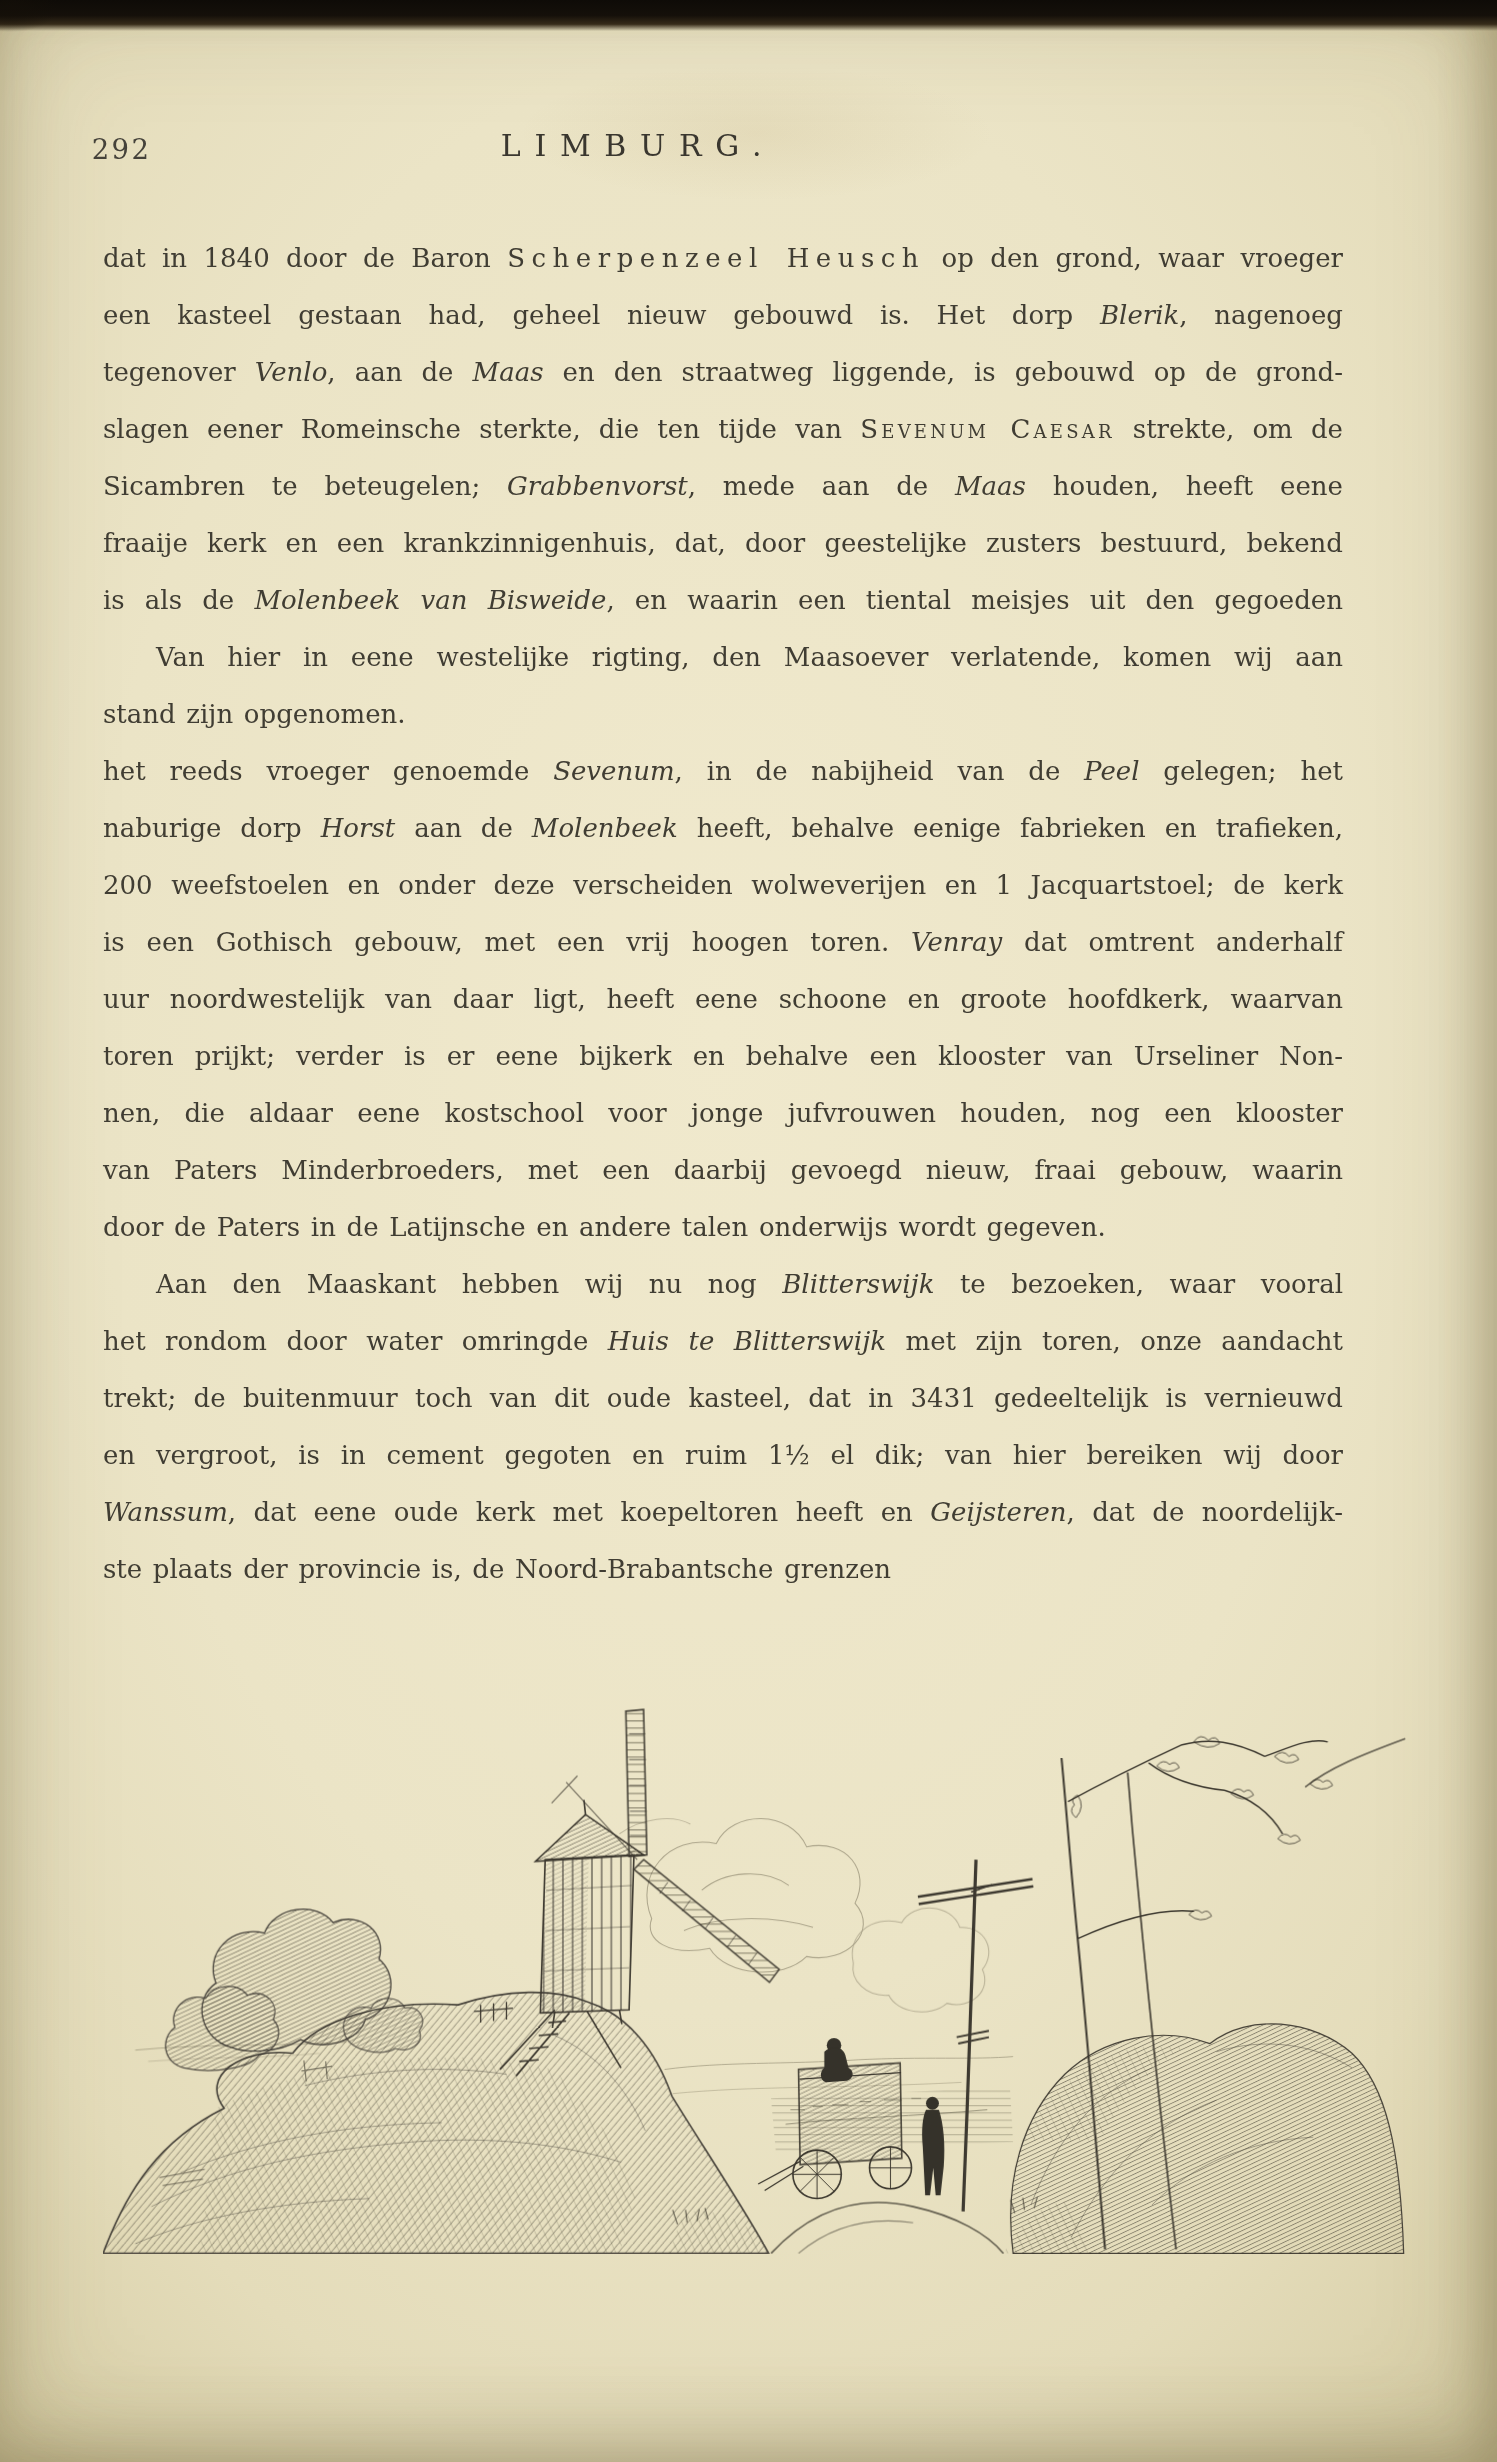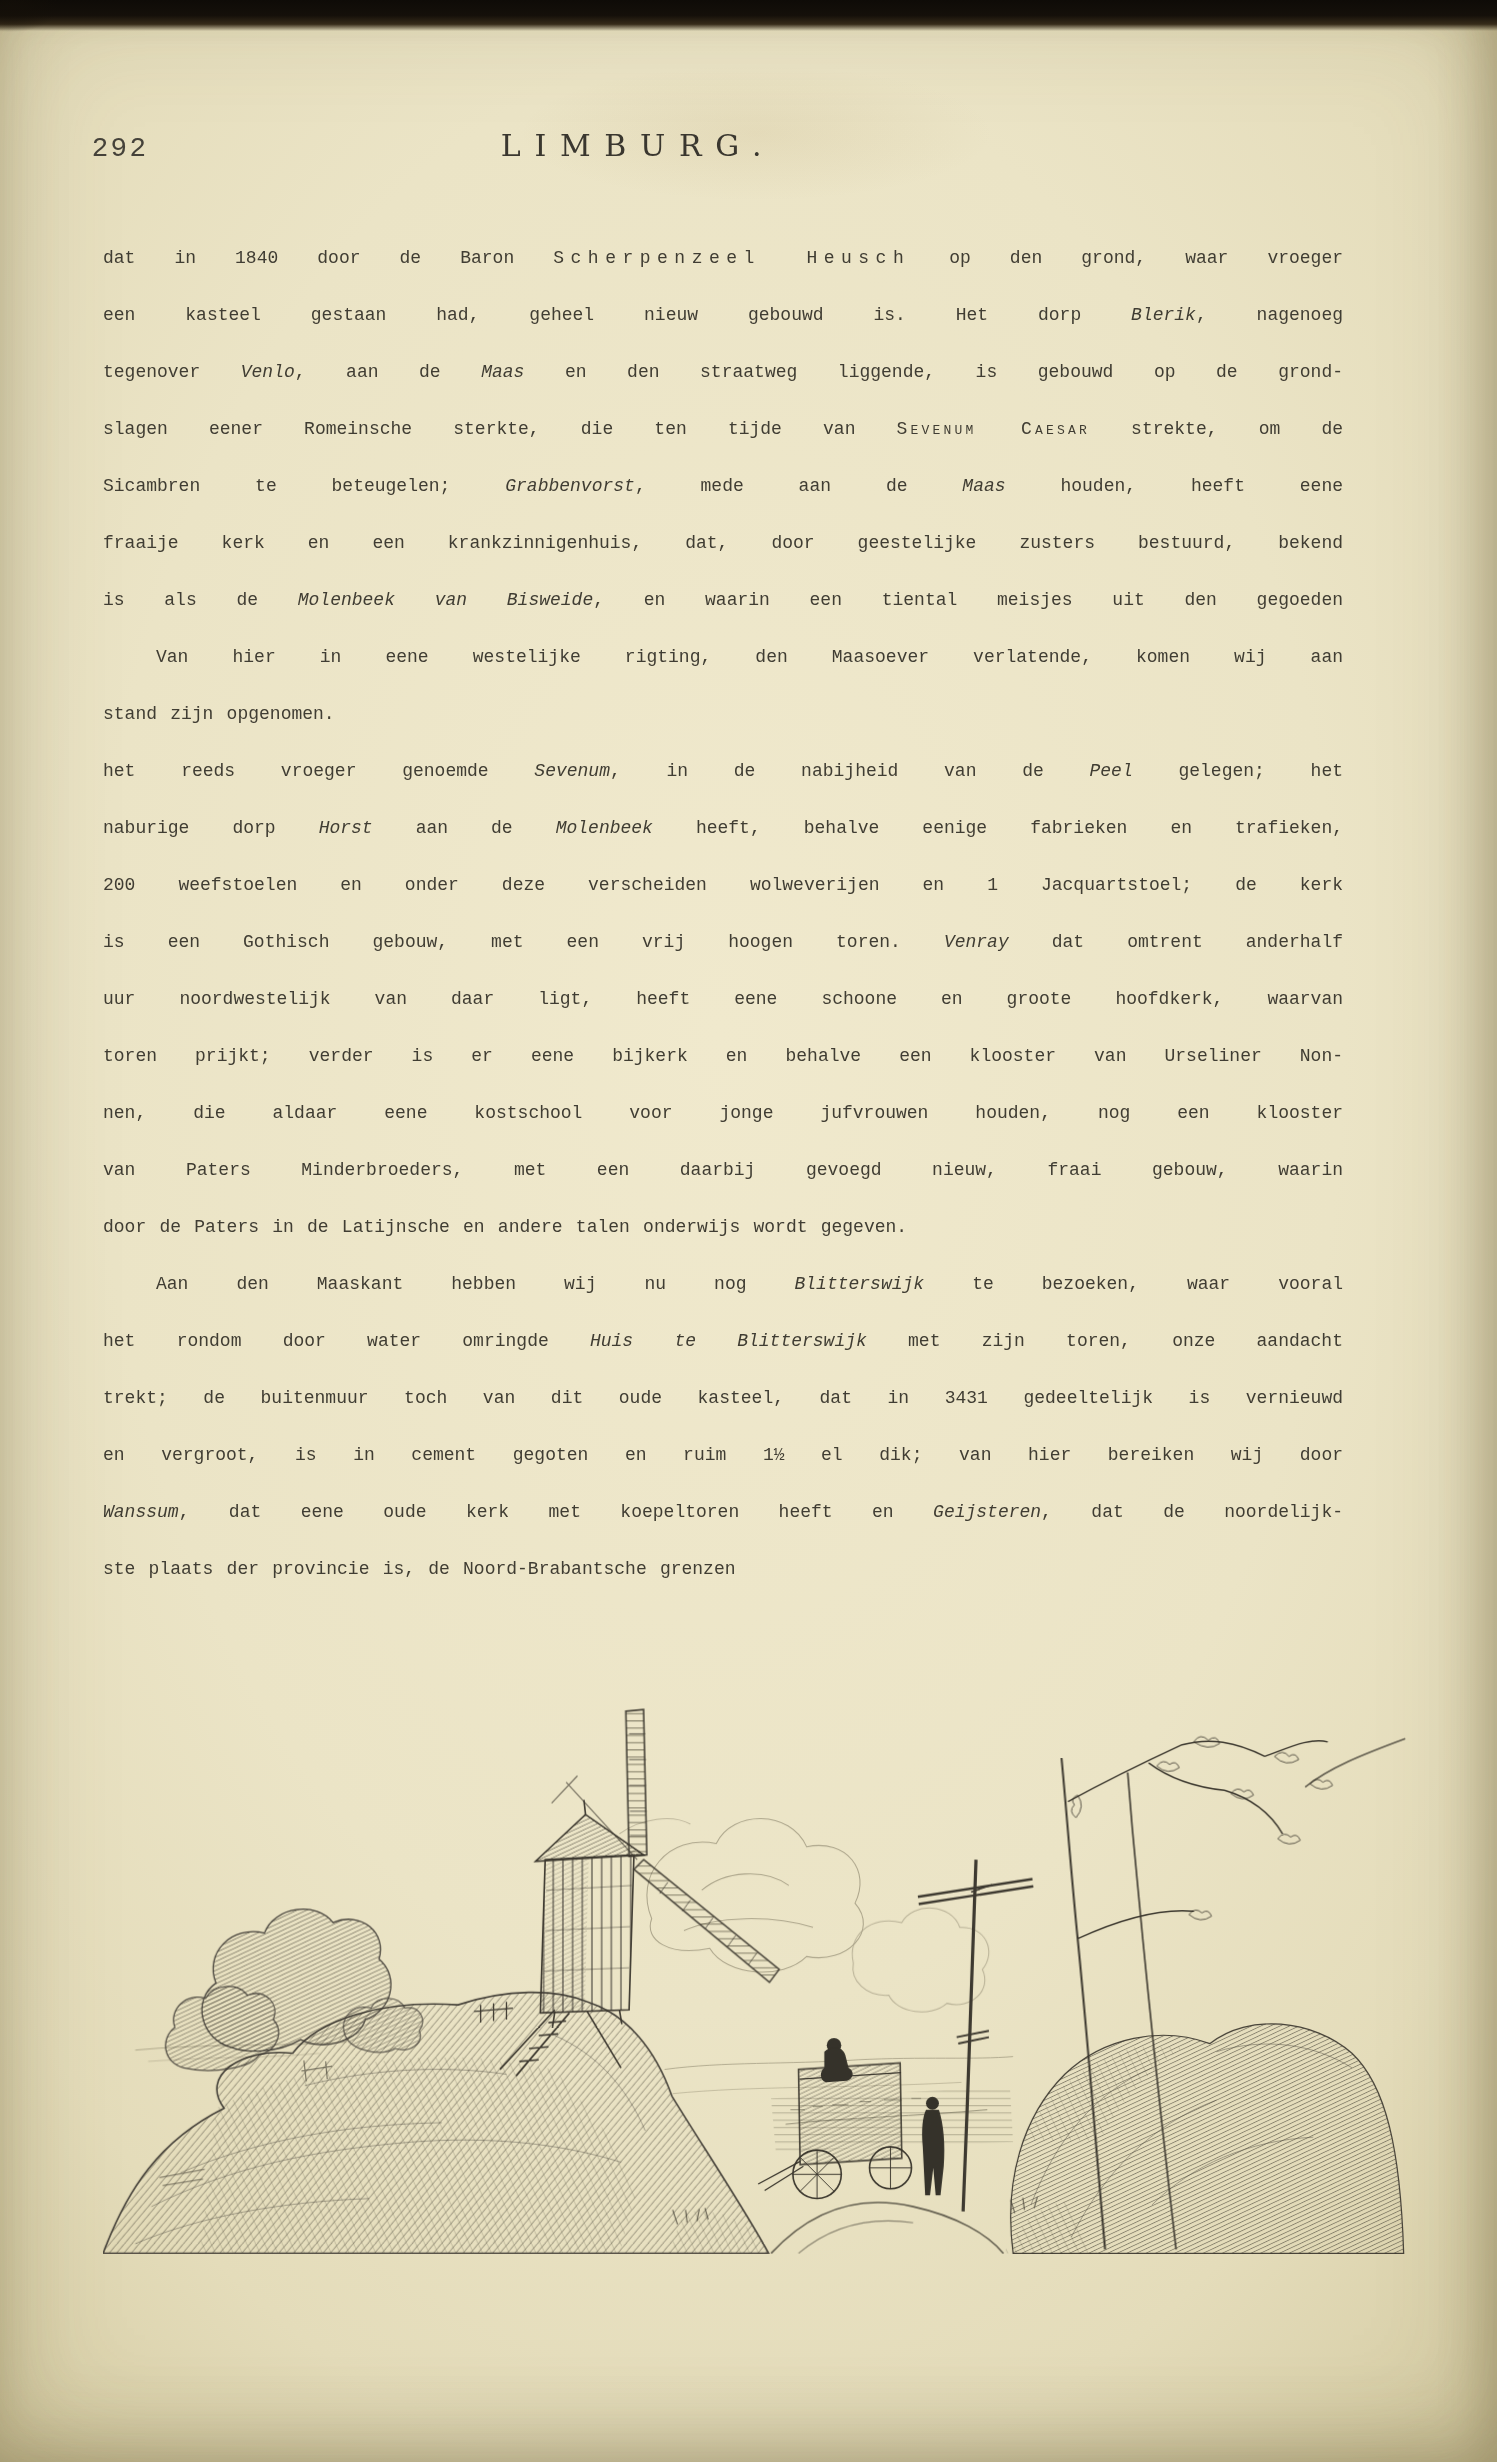--- a/index.html
+++ b/index.html
@@ -21,30 +21,30 @@
     position:absolute;top:0;left:0;right:0;height:31px;
     background:linear-gradient(to bottom,#0e0b07 0%,#15100a 50%,#362b19 78%,rgba(54,43,25,0) 100%);
   }
   .scan-band::before{
     content:"";position:absolute;left:0;top:0;width:97px;height:42px;
     background:radial-gradient(65px 32px at 10% 20%, rgba(20,15,8,.75), rgba(20,15,8,0) 75%);
   }
   .header{position:absolute;top:126px;left:103px;right:155px;height:42px;}
   .pagenum{
     position:absolute;left:-11.3px;top:6.5px;
-    font-size:27.5px;letter-spacing:2.4px;color:#45423a;font-family:Liberation Mono, monospace;
+    font-size:27.5px;letter-spacing:2.4px;color:#45423a;
   }
   .title{
     position:absolute;left:0;right:170px;top:1.6px;text-align:center;
     font-size:30px;letter-spacing:13.7px;color:#3a372f;
   }
   .text-block{position:absolute;top:230px;left:103px;right:155px;}
   .line{
-    font-size:18px;line-height:57px;height:57px;
-    word-spacing:2.4px;white-space:nowrap;font-family:Liberation Mono, monospace;
+    font-size:26px;line-height:57px;height:57px;
+    word-spacing:2.4px;white-space:nowrap;
   }
   .line.just{
     white-space:normal;
     text-align:justify;
     text-align-last:justify;
   }
   .line.indent{text-indent:53px;}
   .italic{font-style:italic;}
   .smallcaps{font-variant:small-caps;letter-spacing:3.2px;}
   .spaced{letter-spacing:6.5px;}

